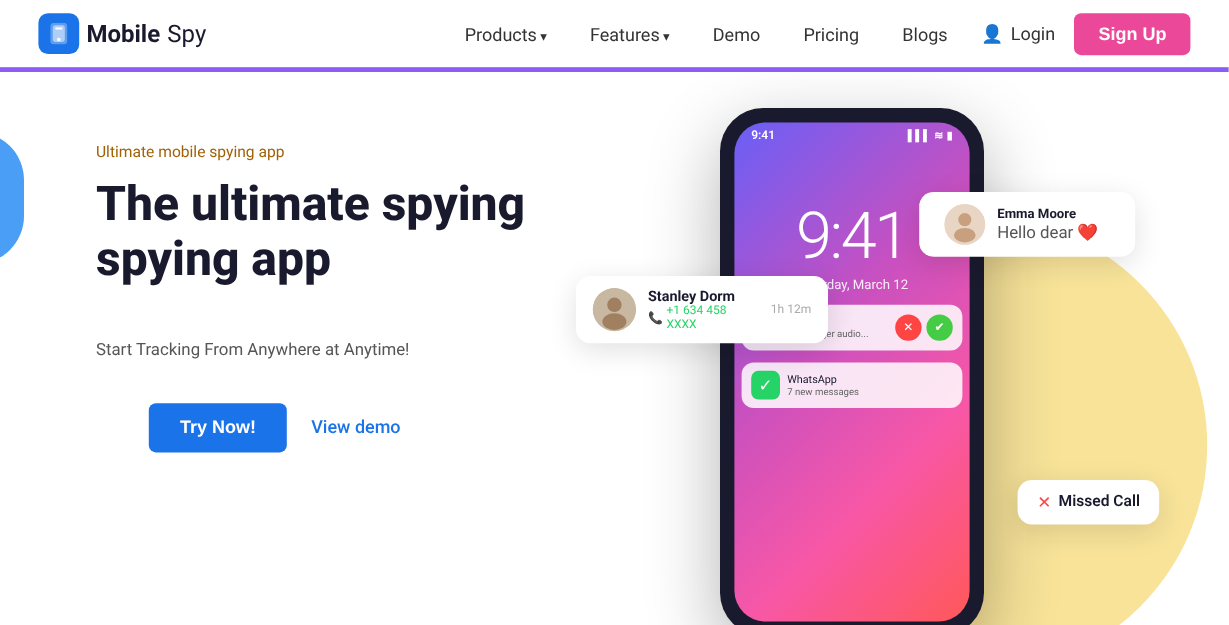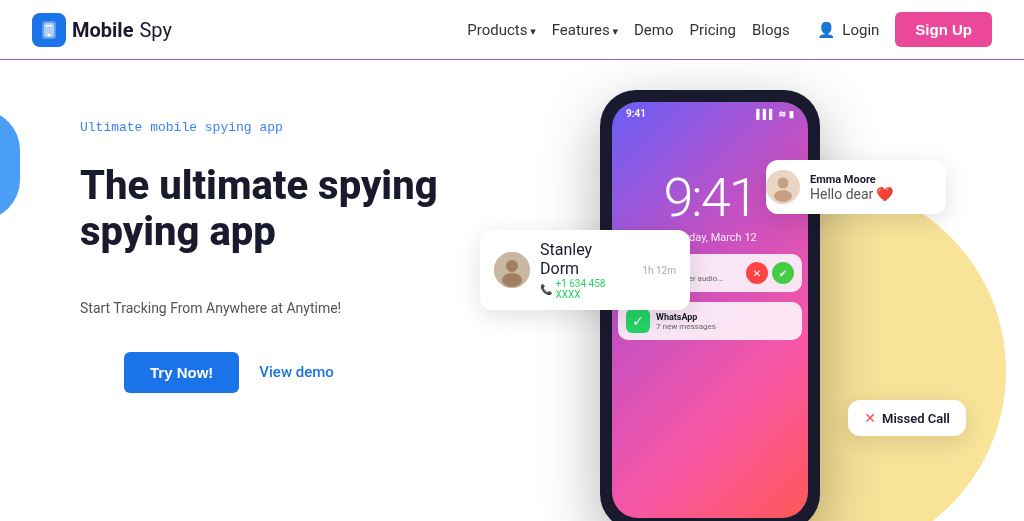--- a/index.html
+++ b/index.html
@@ -11,21 +11,21 @@
       overflow: hidden;
       position: relative;
     }
 
     
     nav {
       display: flex;
       align-items: center;
       padding: 0 32px;
       height: 60px;
-      border-bottom: 1px solid #8b5cf6;
+      border-bottom: 4px solid #8b5cf6;
       position: relative;
       z-index: 10;
       background: #fff;
     }
     .logo {
       display: flex;
       align-items: center;
       gap: 6px;
       margin-right: auto;
       text-decoration: none;
@@ -48,21 +48,21 @@
       color: #1a1a2e;
     }
     .logo-text-spy {
       font-weight: 400;
       font-size: 20px;
       color: #1a1a2e;
     }
     .nav-links {
       display: flex;
       align-items: flex-start;
-      gap: 16px;
+      gap: 36px;
       list-style: none;
     }
     .nav-links li a {
       text-decoration: none;
       color: #333;
       font-size: 15px;
     }
     .nav-links li a.has-arrow::after {
       content: ' ▾';
       font-size: 11px;
@@ -108,23 +108,22 @@
       background: #4a9ef5;
       border-radius: 0 60px 60px 0;
     }
 
     .hero-left {
       flex: 0 0 420px;
       padding-top: 20px;
     }
     .hero-subtitle {
       font-size: 13px;
-      color: #3b82f6;
-      margin-bottom: 28px;
-      font-family: Liberation Mono, monospace;
+      color: #a16207;
+      margin-bottom: 12px;
     }
     .hero-title {
       font-size: 40px;
       font-weight: 800;
       color: #1a1a2e;
       line-height: 1.15;
       margin-bottom: 20px;
     }
     .hero-desc {
       font-size: 14px;
@@ -258,21 +257,21 @@
       background: #25d366;
       color: #fff;
       font-size: 14px;
     }
     .notif-content {
       flex: 1;
       min-width: 0;
     }
     .notif-title {
       font-size: 9px;
-      font-weight: 700;
+      font-weight: 400;
       color: #1a1a2e;
     }
     .notif-text {
       font-size: 8px;
       color: #666;
       white-space: nowrap;
       overflow: hidden;
       text-overflow: ellipsis;
     }
     .notif-actions {
@@ -320,41 +319,41 @@
       flex-shrink: 0;
       display: flex;
       align-items: center;
       justify-content: center;
       font-size: 16px;
     }
     .card-call-info {
       flex: 1;
     }
     .card-call-name {
-      font-size: 16px;
-      font-weight: 400;
+      font-size: 12px;
+      font-weight: 700;
       color: #1a1a2e;
     }
     .card-call-number {
       font-size: 10px;
       color: #25d366;
       display: flex;
       align-items: center;
       gap: 3px;
     }
     .card-call-time {
       font-size: 10px;
       color: #aaa;
     }
 
     
     .card-msg {
       right: 30px;
       top: 60px;
-      padding: 10px 0;
+      padding: 10px 21px;
       width: 180px;
     }
     .card-msg-avatar {
       width: 34px;
       height: 34px;
       border-radius: 50%;
       background: #e8d5c4;
       overflow: hidden;
       flex-shrink: 0;
       display: flex;

